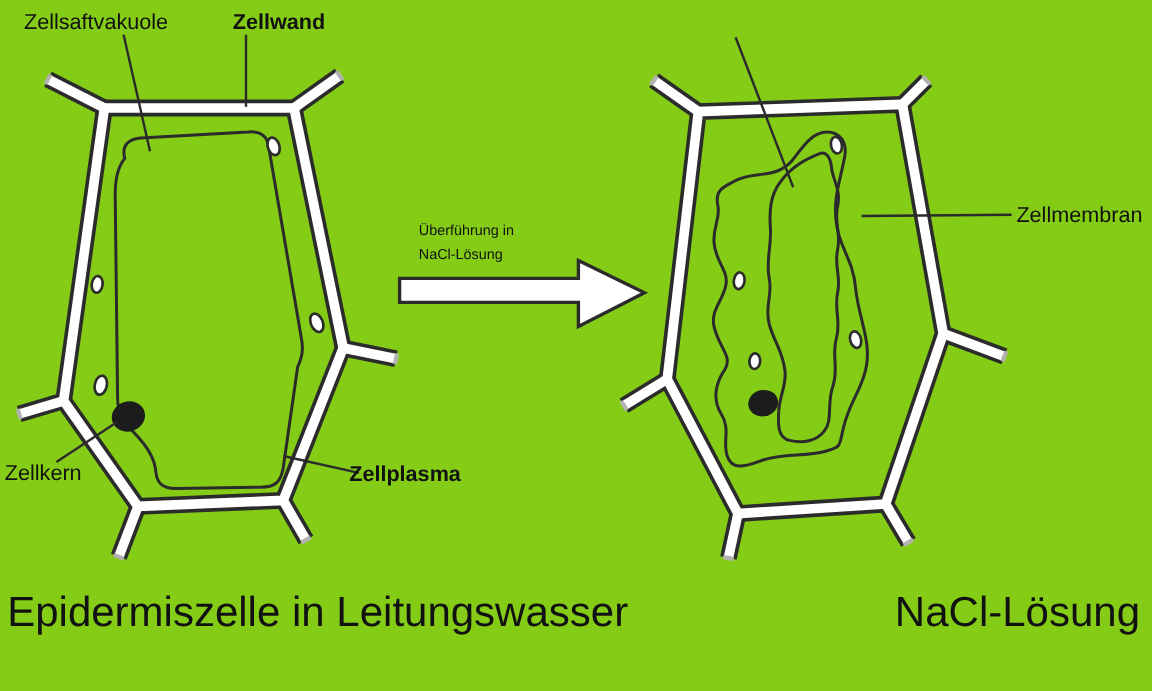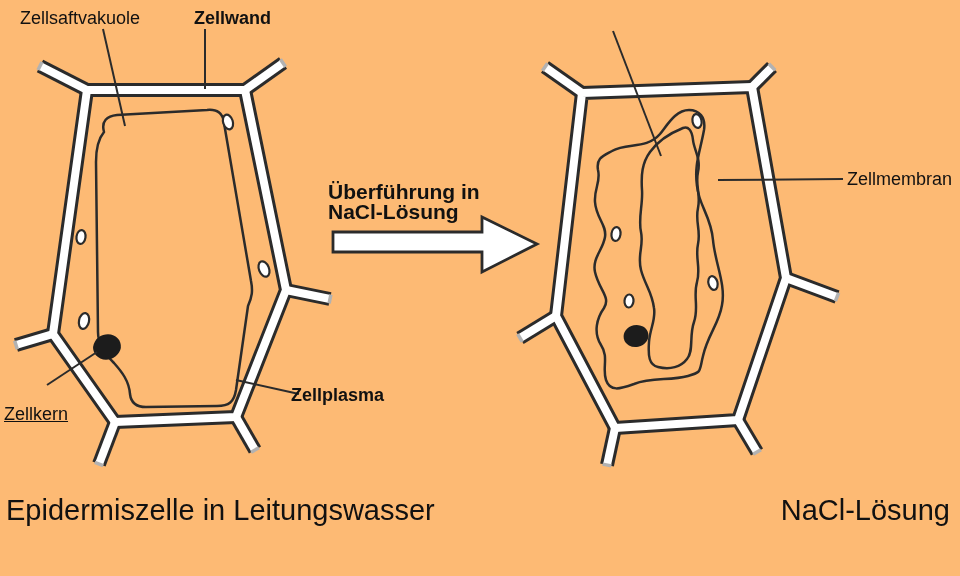--- a/index.html
+++ b/index.html
@@ -1,23 +1,23 @@
 <!DOCTYPE html>
 <html><head>
 <meta charset="utf-8">
 <style>
   html,body{margin:0;padding:0;background:#ffffff;}
   #stage{
-    position:relative;width:960px;height:576px;background:#fdba74;overflow:hidden;
+    position:relative;width:960px;height:576px;background:#84cc16;overflow:hidden;
     font-family:"Liberation Sans", sans-serif;color:#111111;
   }
   #art{position:absolute;left:0;top:0;width:960px;height:576px;}
   .lbl{position:absolute;font-size:18px;line-height:20px;color:#111111;white-space:nowrap;}
-  .arrow-lbl{position:absolute;left:328px;top:182px;font-size:21px;line-height:20px;color:#111111;font-weight:bold;}
-  .caption{position:absolute;font-size:29px;line-height:33px;color:#111111;white-space:nowrap;}
+  .arrow-lbl{position:absolute;left:349px;top:182px;font-size:12px;line-height:20px;color:#111111;}
+  .caption{position:absolute;font-size:35px;line-height:33px;color:#111111;white-space:nowrap;}
   .caption-right{text-align:right;white-space:normal;}
   
   .wall-black{stroke:#2b2b2b;stroke-width:14;fill:none;stroke-linejoin:round;stroke-linecap:butt;}
   .wall-white{stroke:#ffffff;stroke-width:8;fill:none;stroke-linejoin:round;stroke-linecap:butt;}
   .cap{stroke:#b2b2b2;stroke-width:3.5;fill:none;stroke-linecap:butt;}
   .outline{stroke:#2b2b2b;stroke-width:2.5;fill:none;stroke-linejoin:round;}
   .organelle{stroke:#2b2b2b;stroke-width:2.2;fill:#ffffff;}
   .nucleus{fill:#1c1c1c;stroke:none;}
   .leader{stroke:#2b2b2b;stroke-width:2;fill:none;}
   .bigarrow{stroke:#2b2b2b;stroke-width:2.8;fill:#ffffff;stroke-linejoin:miter;}
@@ -131,21 +131,21 @@
     </g>
   </svg>
 
   <div class="lbl" style="left:20px;top:8px;">Zellsaftvakuole</div>
 
   <div class="lbl" style="left:194px;top:8px;font-weight:bold;">Zellwand</div>
 
 
   <div class="lbl" style="left:847px;top:169px;text-align:right;">Zellmembran</div>
 
-  <div class="lbl" style="left:4px;top:404px;text-decoration:underline;">Zellkern</div>
+  <div class="lbl" style="left:4px;top:384px;">Zellkern</div>
 
   <div class="lbl" style="left:291px;top:385px;font-weight:bold;">Zellplasma</div>
 
   <div class="arrow-lbl">
     <div>Überführung in</div>
     <div>NaCl-Lösung</div>
   </div>
 
   <div class="caption" style="left:6px;top:494px;">Epidermiszelle in Leitungswasser</div>
 

